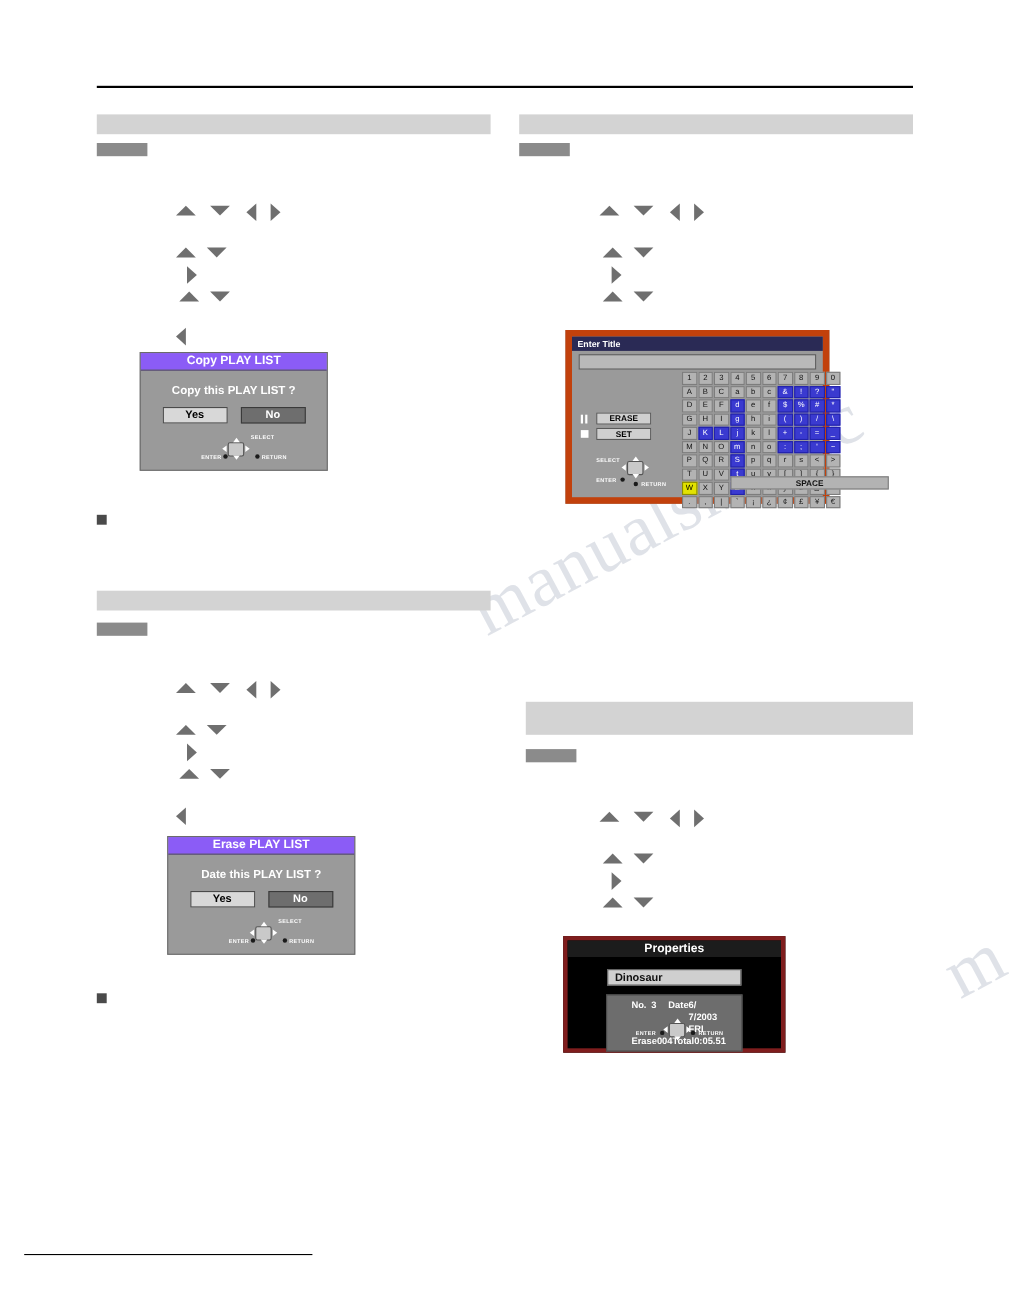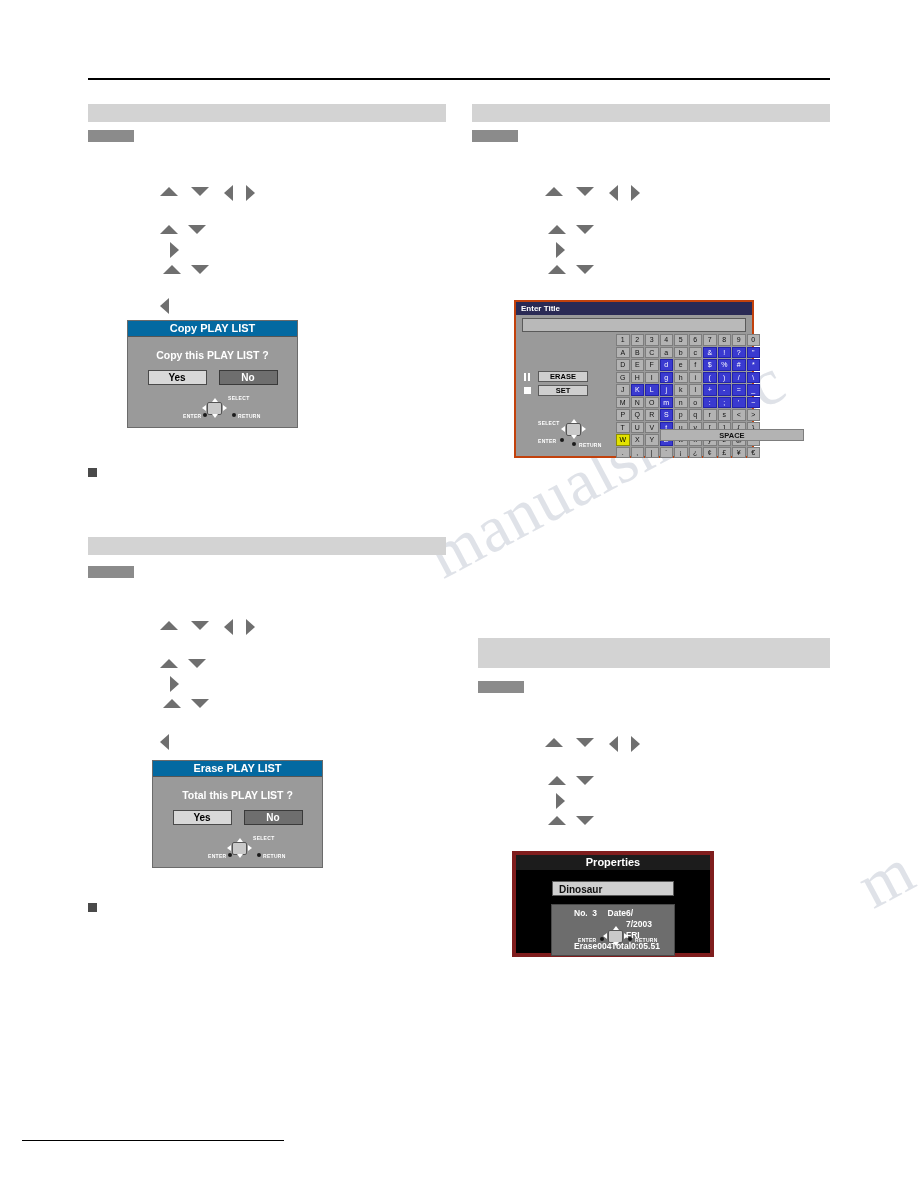--- a/index.html
+++ b/index.html
@@ -61,21 +61,21 @@
   }
 
   
   .osd {
     position:absolute;
     background:#9a9a9a;
     border:1px solid #6b6b6b;
     box-sizing:border-box;
   }
   .osd-title {
-    background:#0369a1;
+    background:#8b5cf6;
     color:#ffffff;
     font-size:11px;
     font-weight:bold;
     text-align:center;
     line-height:15px;
     height:15px;
     border-bottom:1px solid #555;
   }
   .osd-q {
     color:#ffffff;
@@ -114,21 +114,21 @@
   .nc-tri { position:absolute; width:0; height:0; }
   .nc-up { border-left:3px solid transparent; border-right:3px solid transparent; border-bottom:4px solid #ffffff; }
   .nc-dn { border-left:3px solid transparent; border-right:3px solid transparent; border-top:4px solid #ffffff; }
   .nc-lf { border-top:3px solid transparent; border-bottom:3px solid transparent; border-right:4px solid #ffffff; }
   .nc-rt { border-top:3px solid transparent; border-bottom:3px solid transparent; border-left:4px solid #ffffff; }
 
   
   .title-osd {
     position:absolute;
     background:#9a9a9a;
-    border:2px solid #c2410c;
+    border:6px solid #c2410c;
     box-sizing:border-box;
   }
   .title-hdr {
     height:13px; background:#2a2a55; color:#fff;
     font-size:8px; font-weight:bold; padding-left:5px; line-height:13px;
   }
   .title-input {
     margin:3px 6px 2px 6px; height:12px; background:#b9b9b9;
     border:1px solid #5a5a5a;
   }
@@ -286,21 +286,21 @@
   <div class="arrows" style="left:163px; top:697px; width:60px; height:20px;">
     <div class="arr arr-up" style="left:0px;  top:2px;"></div>
     <div class="arr arr-down" style="left:28px; top:2px;"></div>
   </div>
   <div class="arrows" style="left:160px; top:734px; width:20px; height:20px;">
     <div class="arr arr-left" style="left:0px; top:0px;"></div>
   </div>
 
   <div class="osd" style="left:127px; top:760px; width:171px; height:108px;margin-left:25px;">
     <div class="osd-title">Erase PLAY LIST</div>
-    <div class="osd-q">Total this PLAY LIST ?</div>
+    <div class="osd-q">Date this PLAY LIST ?</div>
     <div class="osd-btnrow">
       <div class="osd-btn">Yes</div>
       <div class="osd-btn dark">No</div>
     </div>
     <div class="navcluster">
       <div class="nc-label" style="left:100px; top:6px;">SELECT</div>
       <div class="nc-pad" style="left:79px; top:13px;"></div>
       <div class="nc-tri nc-up" style="left:84px; top:9px;"></div>
       <div class="nc-tri nc-dn" style="left:84px; top:25px;"></div>
       <div class="nc-tri nc-lf" style="left:74px; top:16px;"></div>

